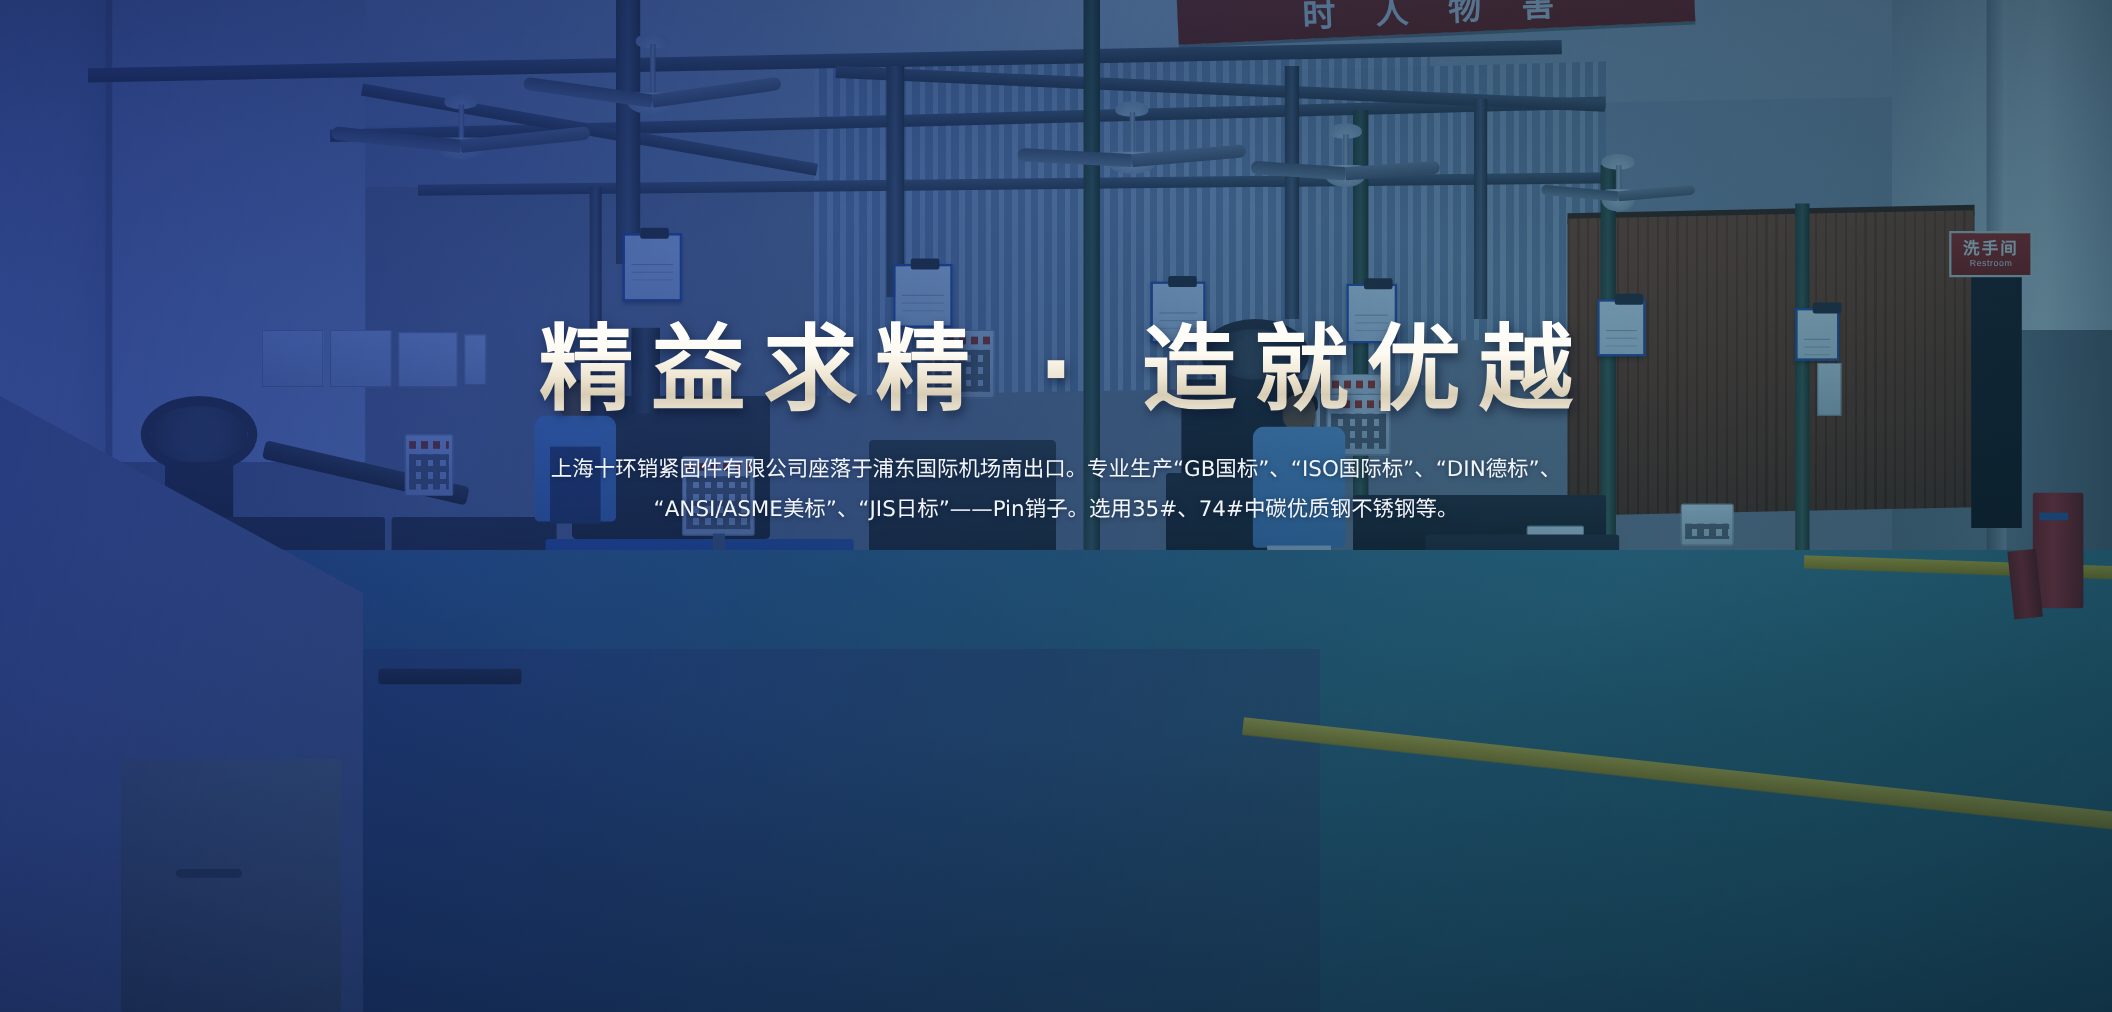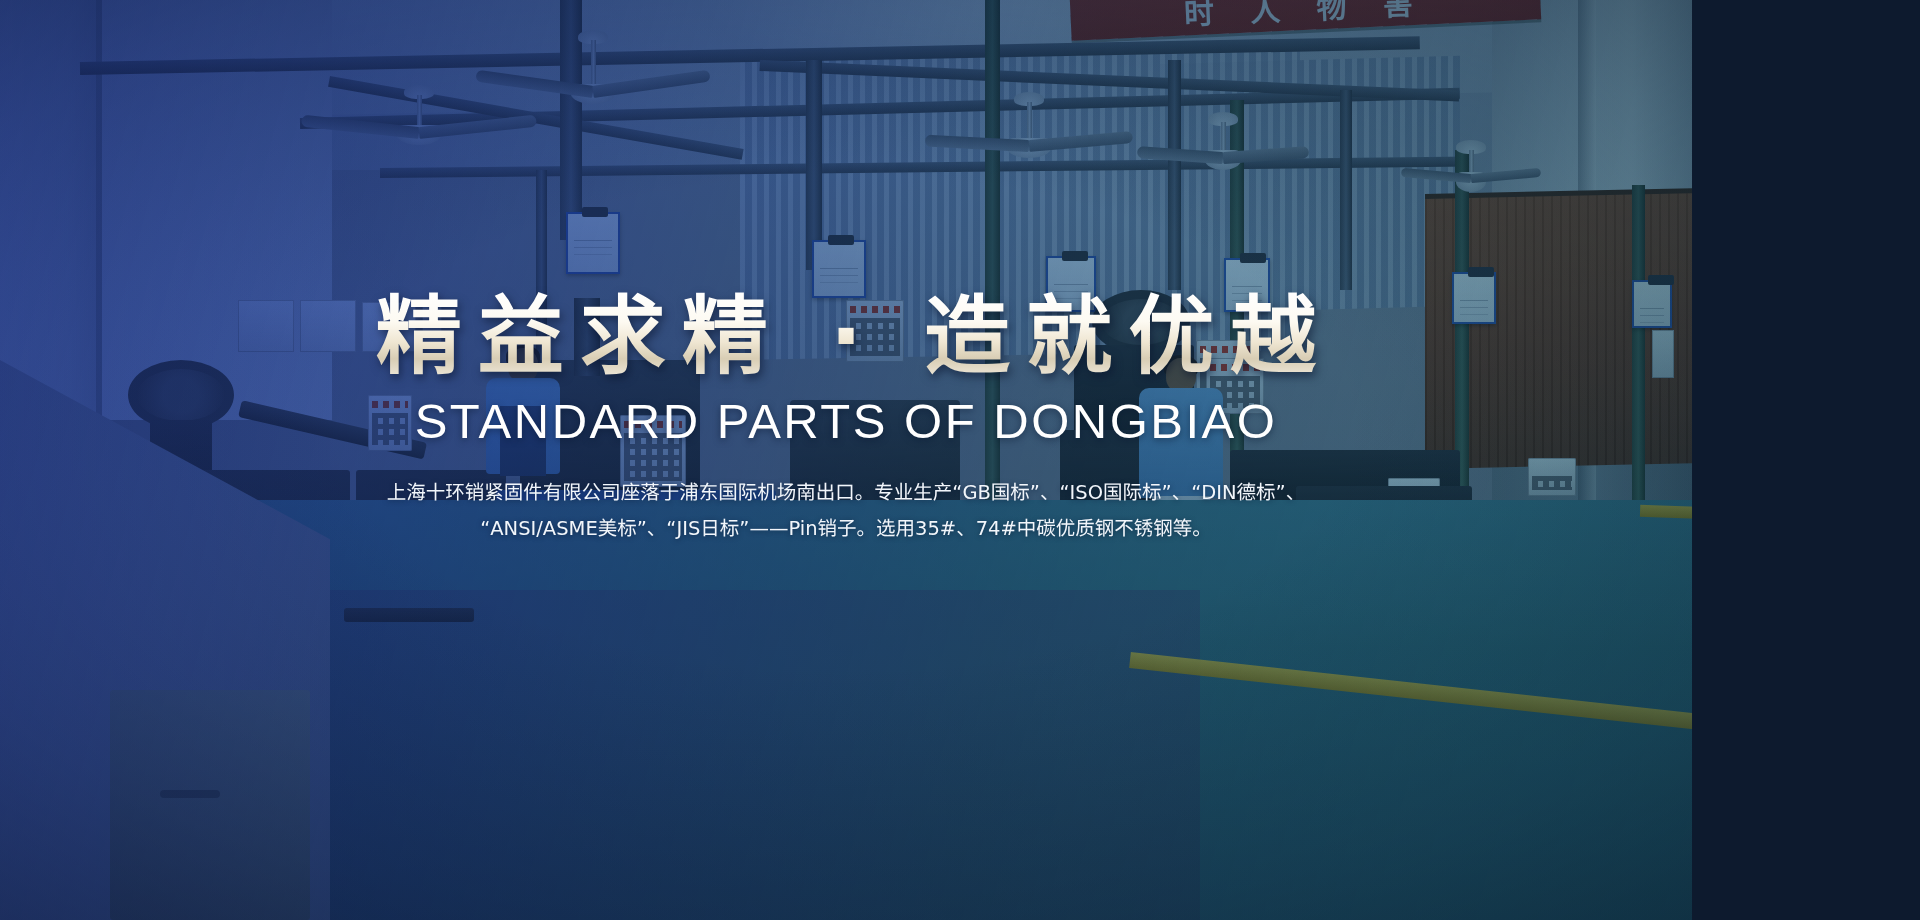--- a/index.html
+++ b/index.html
@@ -5,21 +5,21 @@
 <style>
   html, body {
     margin: 0;
     padding: 0;
     background: #0d1a2e;
   }
   * { box-sizing: border-box; }
 
   .stage {
     position: relative;
-    width: 1692px;
+    width: 1920px;
     height: 920px;
     overflow: hidden;
     font-family: "Liberation Sans", "DejaVu Sans", sans-serif;
     user-select: none;
   }
 
   
   .photo {
     position: absolute;
     inset: 0;
@@ -663,17 +663,16 @@
     <div class="machine-dark" style="left:160px; top:790px; width:60px; height:8px; border-radius:4px; background:#4a5350;"></div>
     <div class="machine-dark" style="left:344px; top:608px; width:130px; height:14px;"></div>
   </div>
 
   <div class="tint-a"></div>
   <div class="tint-b"></div>
   <div class="vignette"></div>
 
   <div class="hero-text">
     <h1 class="headline">精益求精 · 造就优越</h1>
-    <div class="subheadline">STANDARD PARTS OF DONGBIAO</div>
     <p class="desc">上海十环销紧固件有限公司座落于浦东国际机场南出口。专业生产“GB国标”、“ISO国际标”、“DIN德标”、“ANSI/ASME美标”、“JIS日标”——Pin销子。选用35#、74#中碳优质钢不锈钢等。</p>
   </div>
 
 </div>
 
 </body></html>

